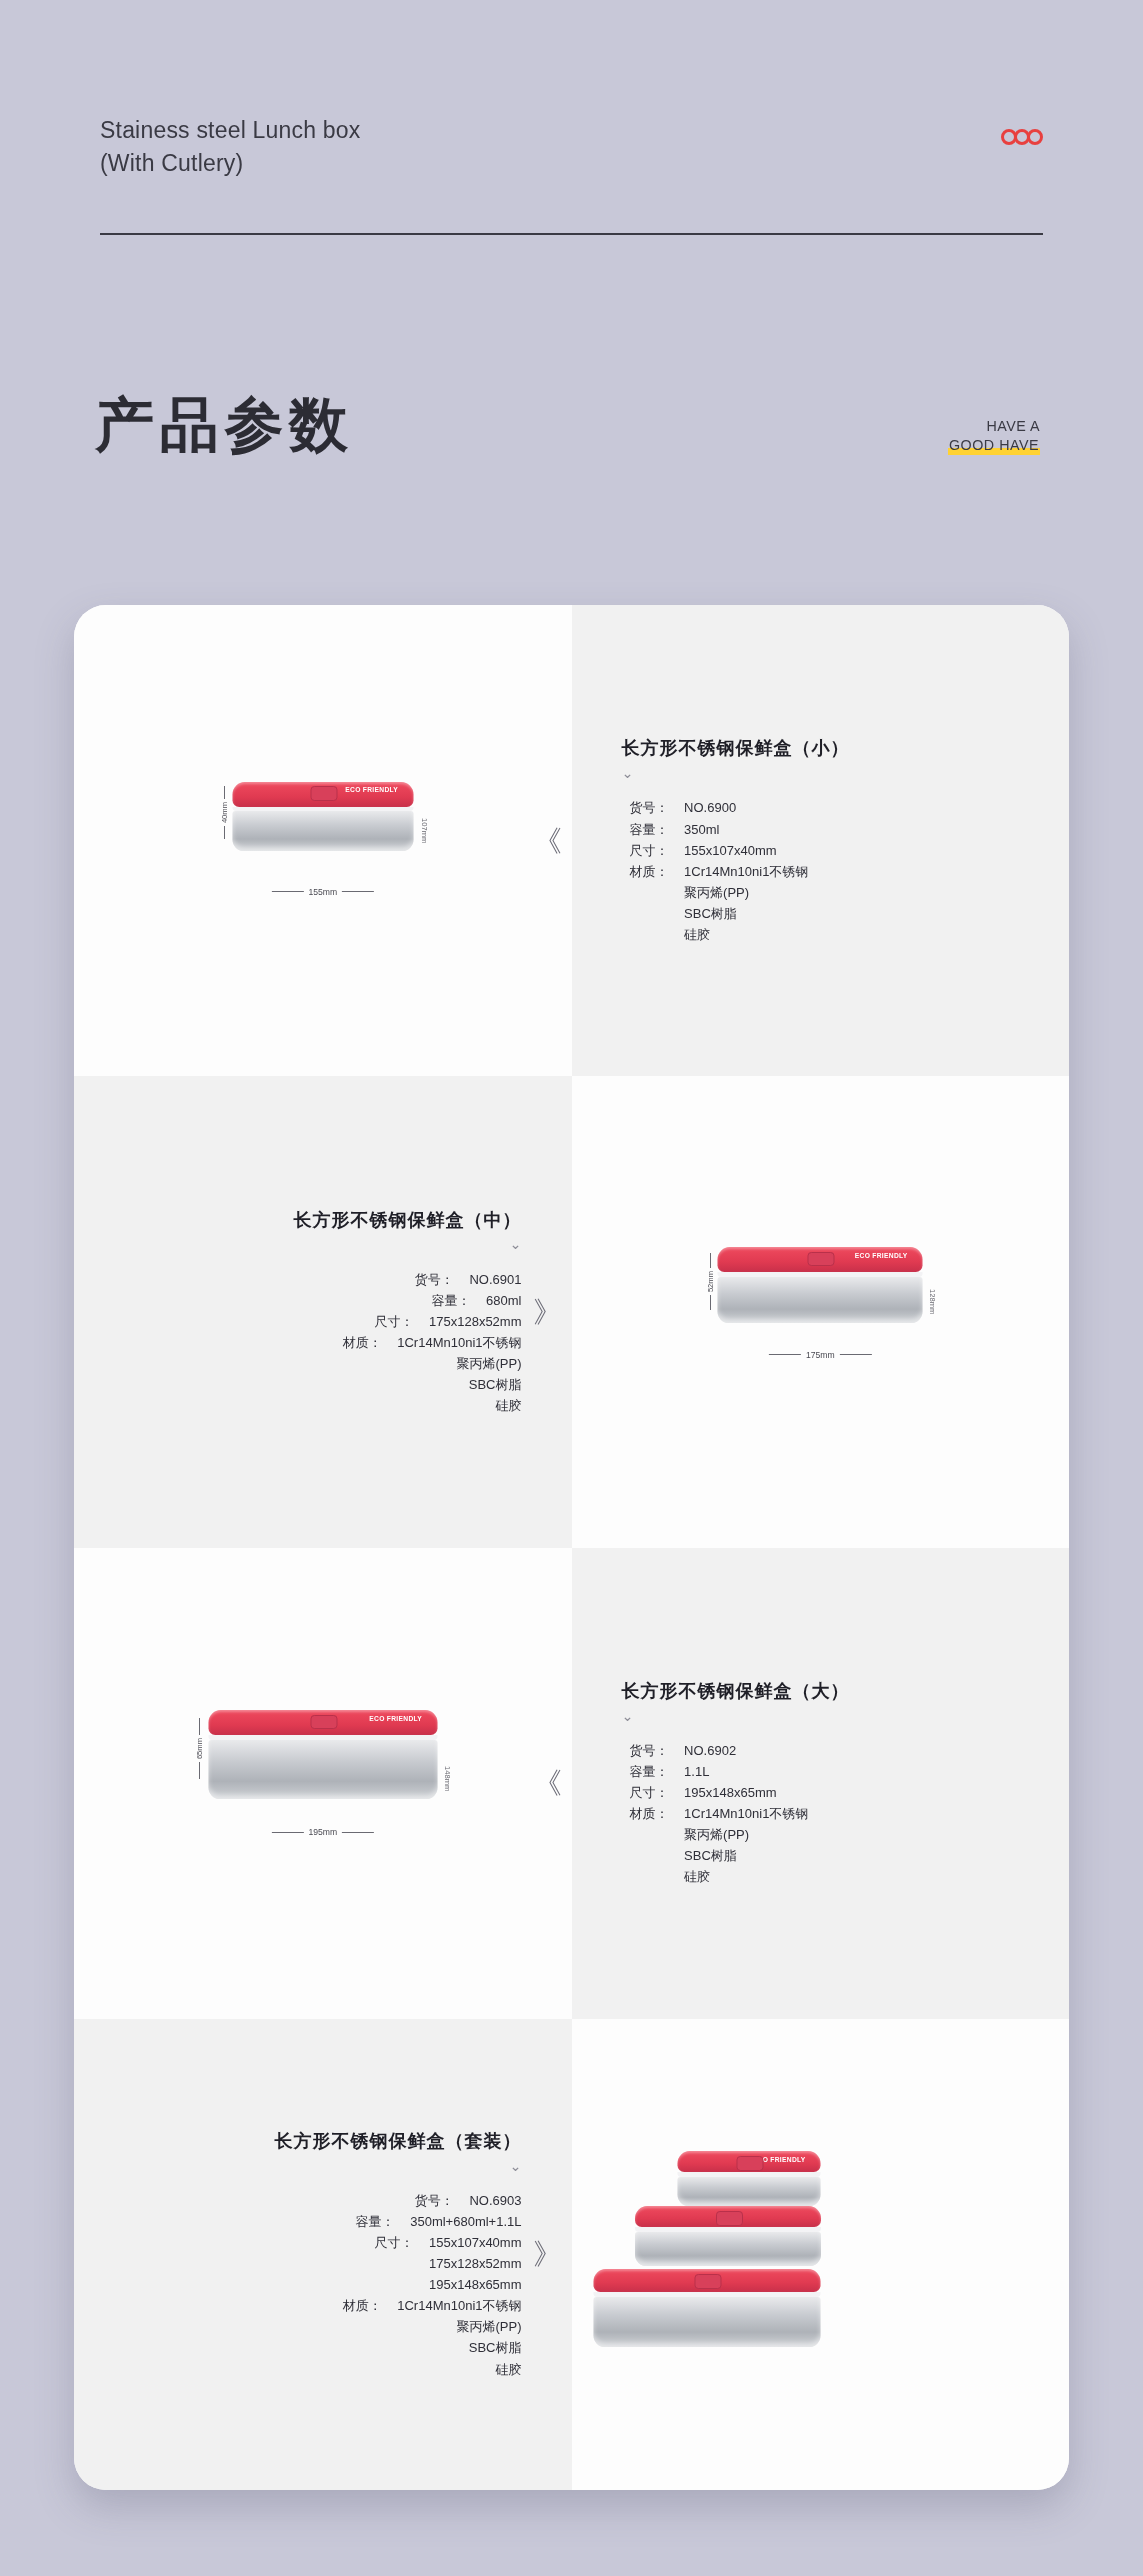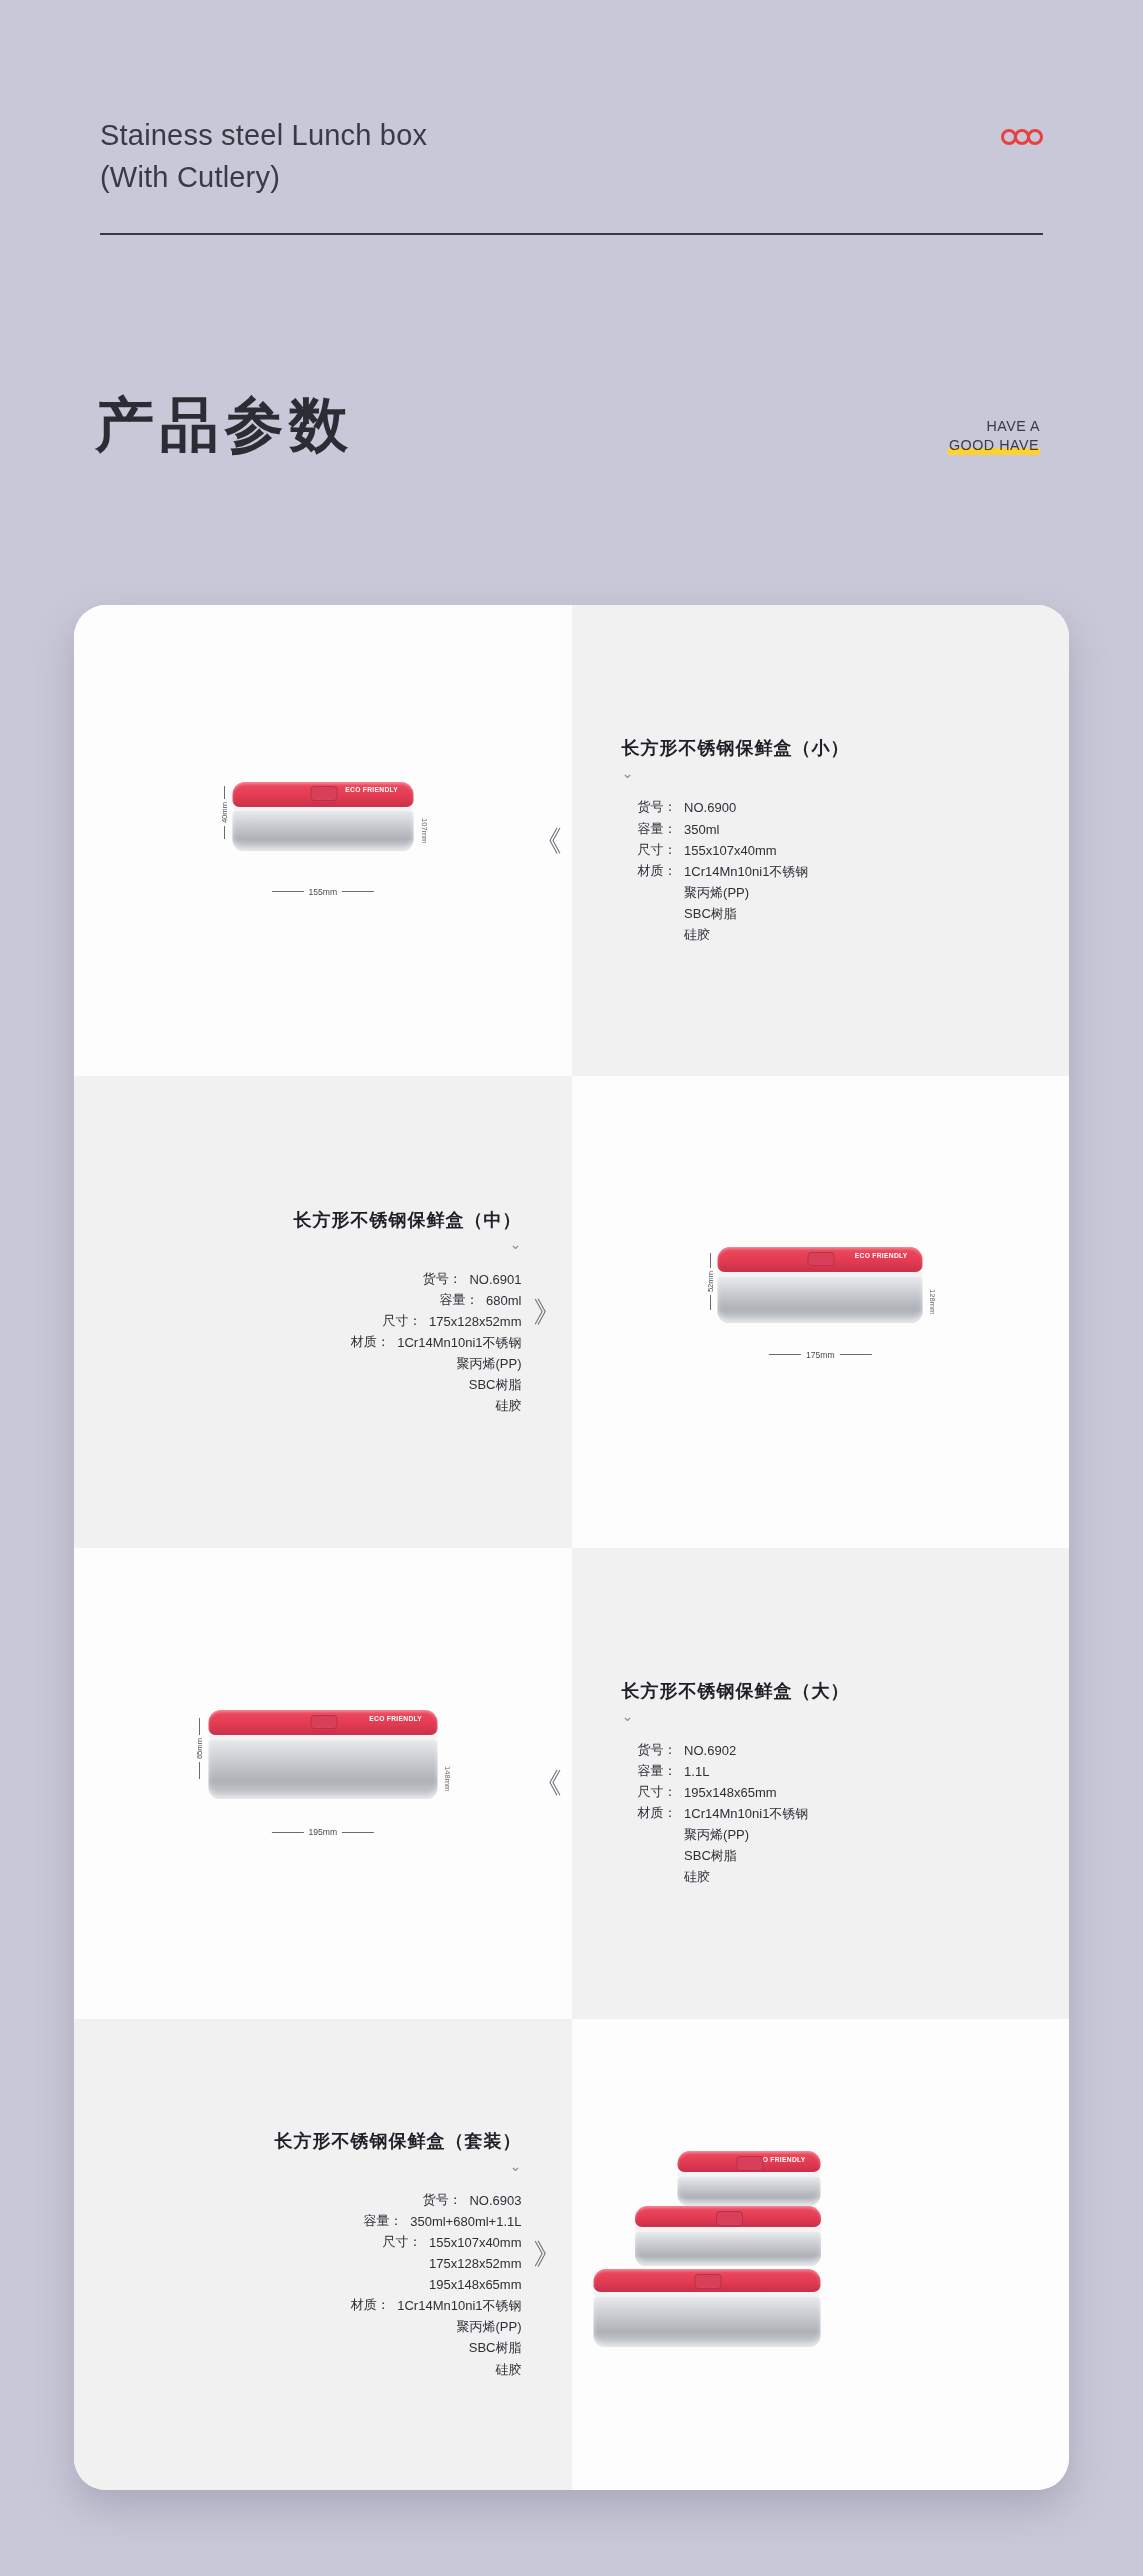--- a/index.html
+++ b/index.html
@@ -15,21 +15,21 @@
   }
 
   
   .header {
     position: absolute;
     left: 100px;
     top: 114px;
     width: 943px;
   }
   .header-title {
-    font-size: 29px;
+    font-size: 23px;
     line-height: 1.45;
     color: #3a3a44;
     white-space: pre-line;
     font-weight: 400;
     letter-spacing: 0.2px;
   }
   .brand-logo {
     position: absolute;
     right: 0;
     top: 15.2px;
@@ -128,23 +128,22 @@
     display: flex;
     font-size: 13px;
     line-height: 1.62;
     color: #2f2f38;
   }
   .info.align-left .spec-row { justify-content: flex-start; }
   .info.align-right .spec-row { justify-content: flex-end; }
   .spec-label {
     width: 55px;
     flex: 0 0 55px;
-    text-align: right;
+    text-align: center;
     white-space: nowrap;
-    font-family: Liberation Mono, monospace;
   }
   .spec-values {
     padding-left: 7.6px;
     white-space: pre-line;
   }
   .info.align-right .spec-values { text-align: right; }
 
   
   .arrow {
     position: absolute;

